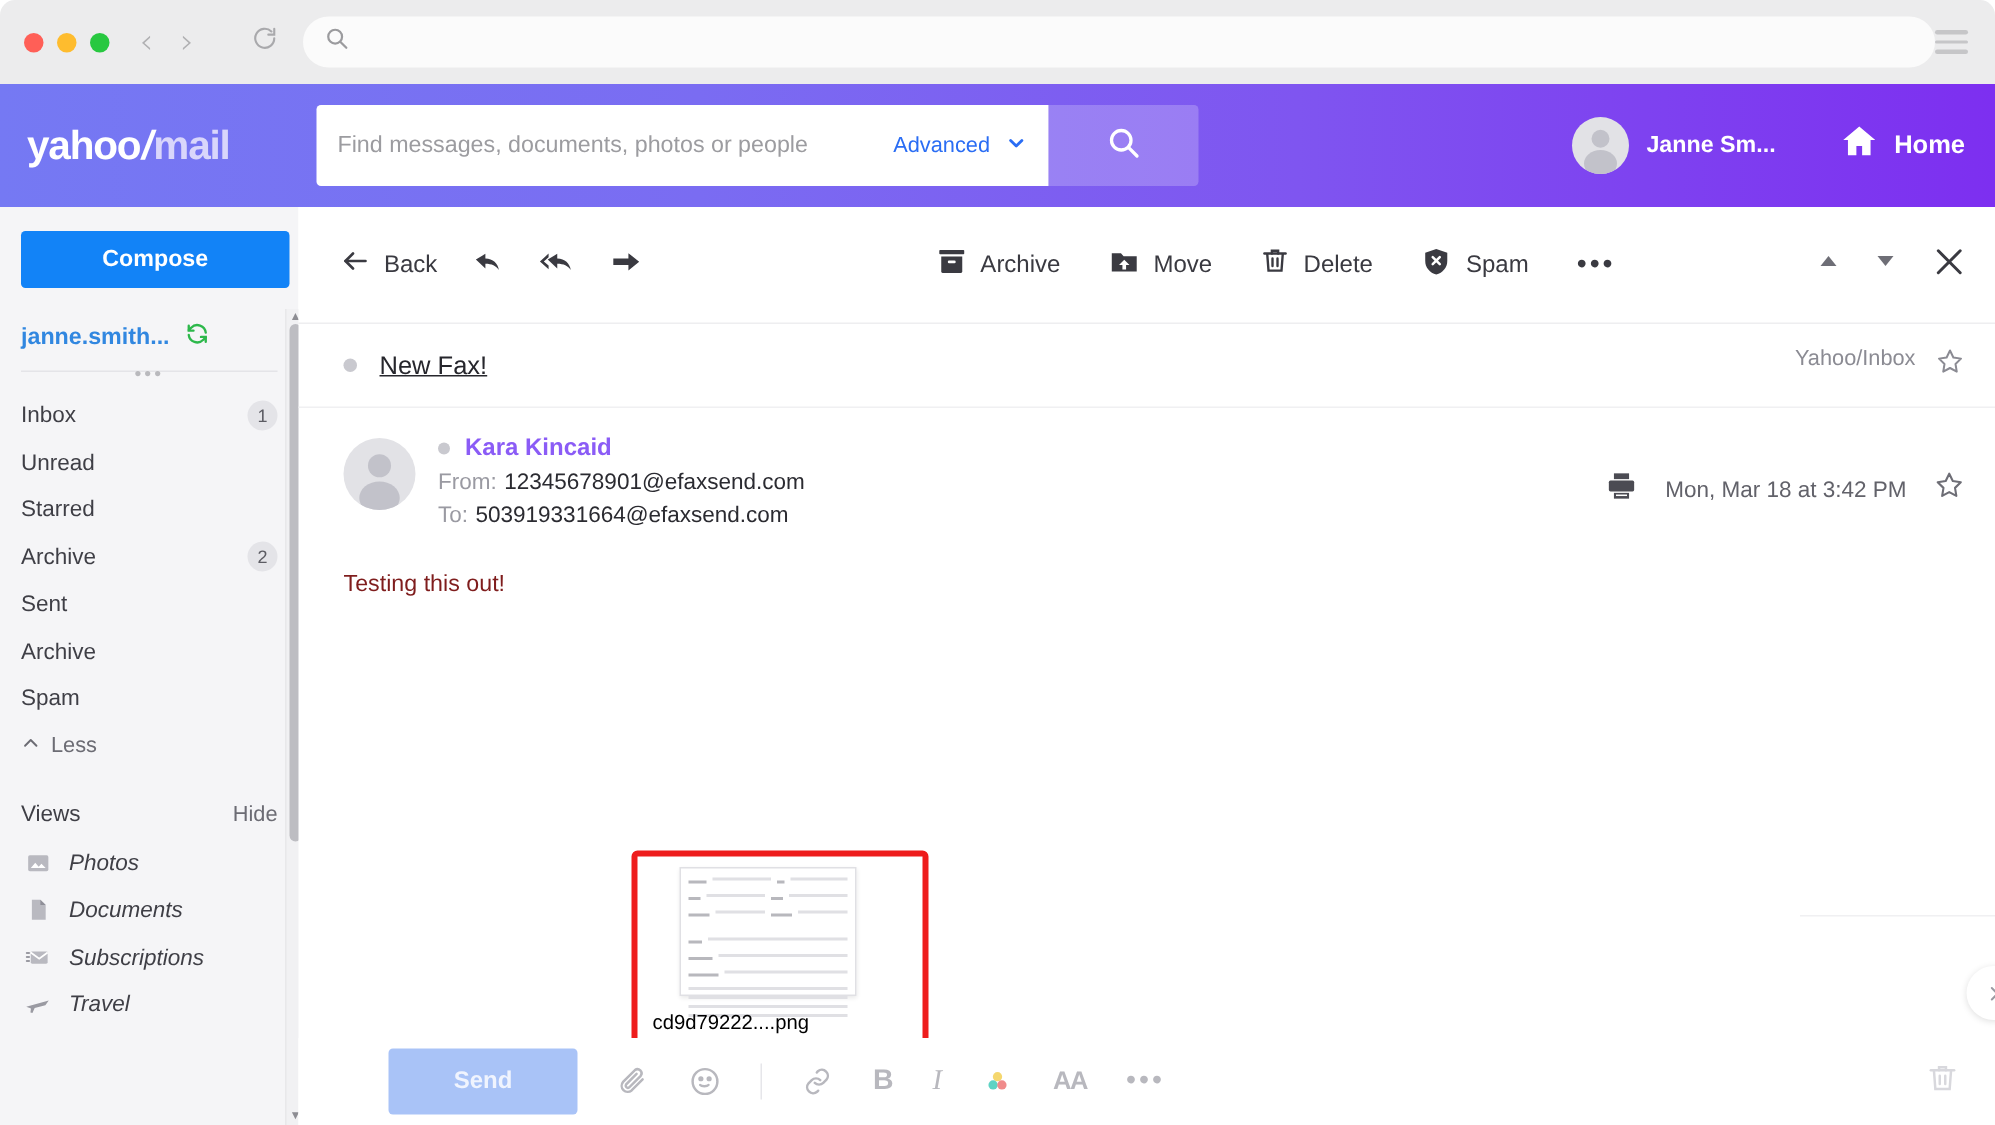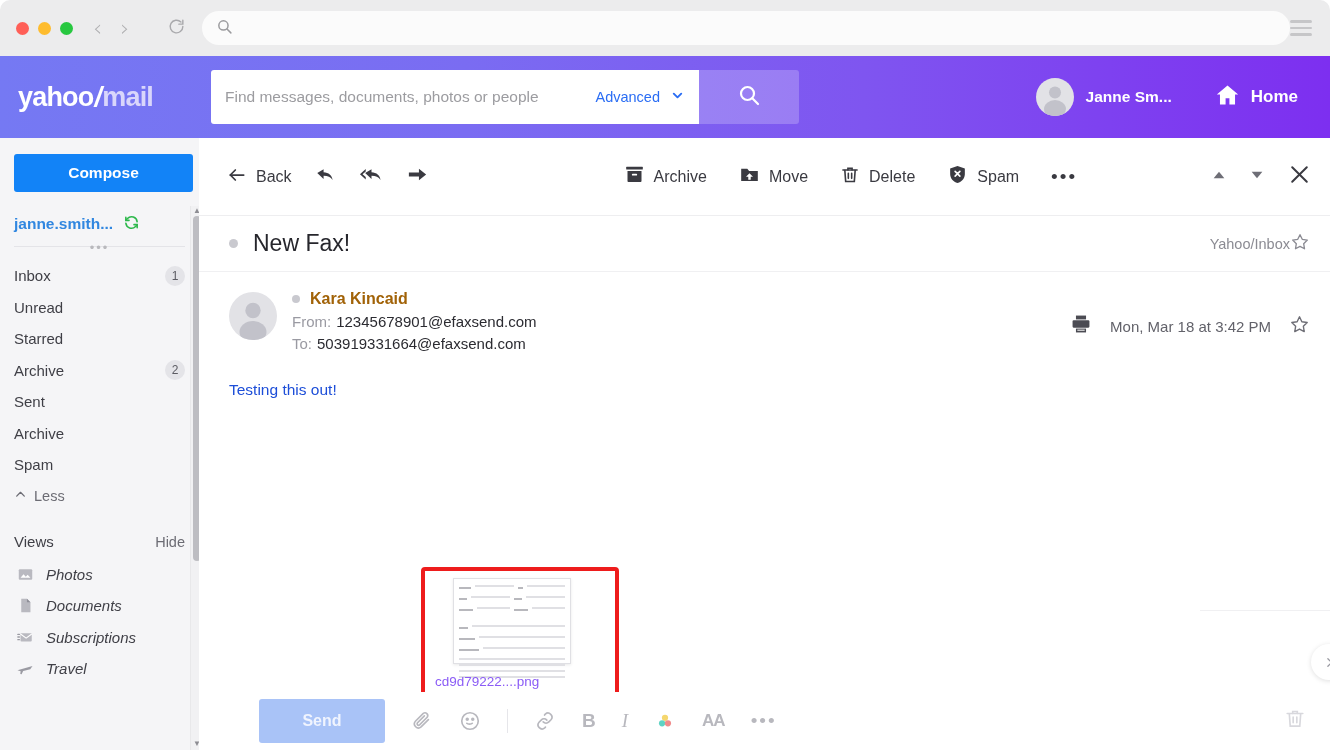--- a/index.html
+++ b/index.html
@@ -55,21 +55,21 @@
     display: flex; align-items: center; padding: 0 14px;
   }
   .searchbox .ph { color: #9c9ca0; font-size: 15.5px; flex: 1; }
   .adv { color: #2a6df4; font-size: 14.5px; margin-right: 10px; }
   .advchev { color: #2a6df4; font-size: 13px; }
   .searchbtn {
     width: 100px; background: rgba(255,255,255,0.22);
     border-radius: 0 3px 3px 0; display: flex;
     align-items: center; justify-content: center;
   }
-  .hright { margin-left: auto; display: flex; align-items: center; margin-right: 32px; }
+  .hright { margin-left: auto; display: flex; align-items: center; margin-right: 20px; }
   .avatar { width: 38px; height: 38px; border-radius: 50%; background: #e2e2e6;
             display:flex; align-items:flex-end; justify-content:center; overflow:hidden; }
   .uname { color: #fff; font-size: 15.5px; font-weight: 700; margin-left: 12px; }
   .homewrap { display: flex; align-items: center; margin-left: 42px; }
   .hometxt { color: #fff; font-size: 17px; font-weight: 700; margin-left: 10px; }
 
   
   .sidebar {
     position: absolute; top: 138px; left: 0; width: 199px; height: 612px;
     background: #f5f5f7;
@@ -125,54 +125,54 @@
              color: #3a3a41; font-size: 16px; }
   .tb-item .lbl { margin-left: 9px; }
   .tb-icononly { margin-left: 22px; cursor: pointer; color: #3a3a41; }
   .tb-right { margin-left: auto; display: flex; align-items: center; gap: 22px; }
 
   
   .subject-row { height: 56px; display: flex; align-items: center;
                  padding: 0 20px 0 30px; border-bottom: 1px solid #f0f0f2; }
   .unread-dot { width: 9px; height: 9px; border-radius: 50%;
                 background: #c9c9cf; margin-right: 15px; }
-  .subject { font-size: 23px; color: #26262c; }
-  .subject-right { margin-left: auto; display: flex; align-items: center; }
+  .subject { font-size: 17px; color: #26262c; text-decoration: underline; }
+  .subject-right { margin-left: auto; display: flex; align-items: flex-start; gap: 13px; }
   .folder-tag { color: #8b8b93; font-size: 14.5px; }
 
   
   .msg { padding: 18px 20px 0 30px; position: relative; }
   .msg-head { display: flex; }
   .msg-avatar { width: 48px; height: 48px; border-radius: 50%; background: #e2e2e6;
                 display:flex; align-items:flex-end; justify-content:center;
                 overflow:hidden; flex: none; margin-top: 2px; }
   .msg-meta { margin-left: 15px; }
   .senderline { display: flex; align-items: center; }
   .sdot { width: 8px; height: 8px; border-radius: 50%; background: #c9c9cf; margin-right: 10px; }
-  .sender { font-size: 16px; font-weight: 700; color: #a16207; }
+  .sender { font-size: 16px; font-weight: 700; color: #8b5cf6; }
   .addr { font-size: 15px; color: #2b2b31; margin-top: 5px; }
   .addr .lab { color: #9a9aa2; margin-right: 5px; }
   .msg-right { margin-left: auto; display: flex; align-items: center;
                gap: 18px; padding-top: 10px; }
   .date { font-size: 15px; color: #62626a; }
-  .body-text { margin: 29px 0 0 0; font-size: 15.5px; color: #1d4ed8; }
+  .body-text { margin: 29px 0 0 0; font-size: 15.5px; color: #7f1d1d; }
 
   
   .att-highlight { position: absolute; left: 222px; top: 429px;
                    width: 198px; height: 140px; border: 4px solid #ee1c1c;
                    border-radius: 4px; pointer-events: none; }
   .attachment { position: absolute; left: 236px; top: 440px;
                 width: 170px; cursor: pointer; }
   .att-thumb { width: 118px; height: 86px; background: #fff;
                border: 1px solid #e0e0e4; margin: 0 auto 0 18px;
                box-shadow: 0 1px 3px rgba(0,0,0,.09); padding: 6px 5px; }
   .att-thumb .hl { height: 2px; background: #e0e0e4; margin-bottom: 4px; }
   .att-thumb .seg { height: 2px; background: #b8b8bd; }
   .att-row { display: flex; gap: 4px; margin-bottom: 5px; align-items: center; }
-  .att-name { font-size: 13.5px; color: #8b5cf6; margin-top: 10px; }
+  .att-name { font-size: 13.5px; color: #000000; margin-top: 10px; }
   .att-size { font-size: 12px; color: #a3a3ab; margin-top: 5px; }
 
   
   .msg-divider { position: absolute; left: 1001px; top: 472px;
                  width: 330px; height: 1px; background: #f0f0f2; }
   .next-circle { position: absolute; right: -17px; top: 506px; width: 36px; height: 36px;
                  border-radius: 50%; background: #fff;
                  box-shadow: 0 1px 5px rgba(0,0,0,.13);
                  display: flex; align-items: center; justify-content: center;
                  color: #9a9aa2; font-size: 15px; cursor: pointer; }

